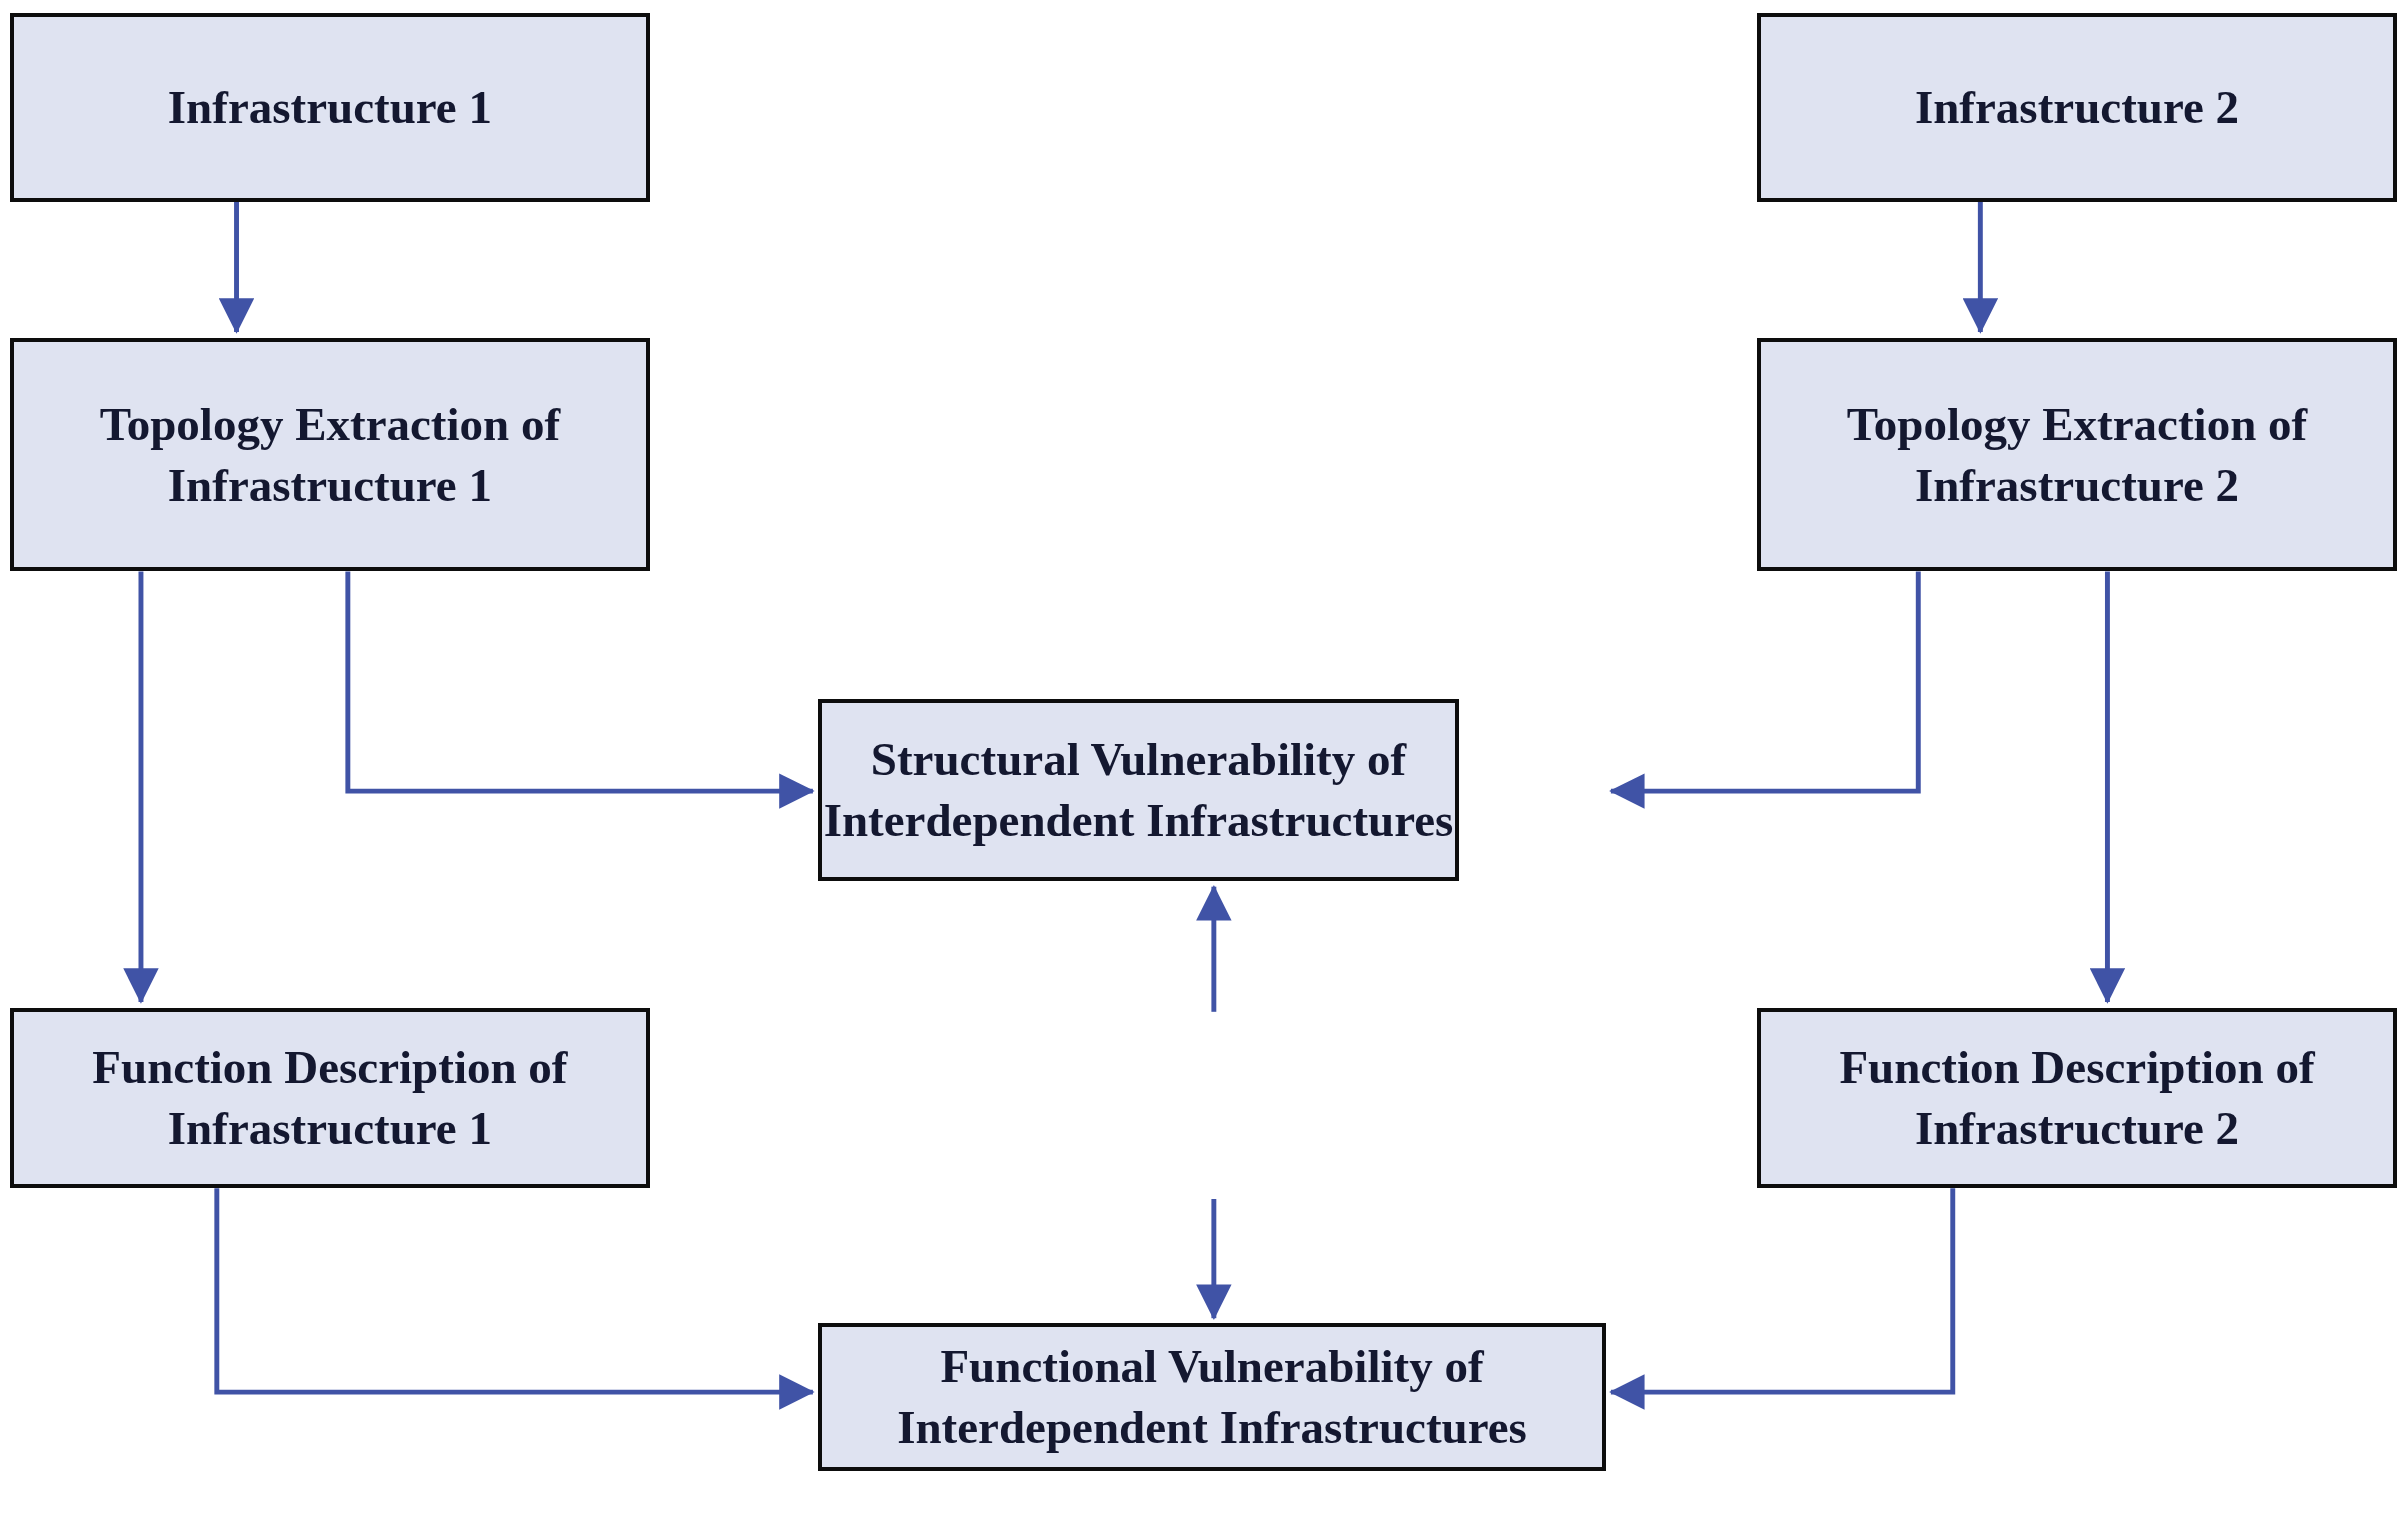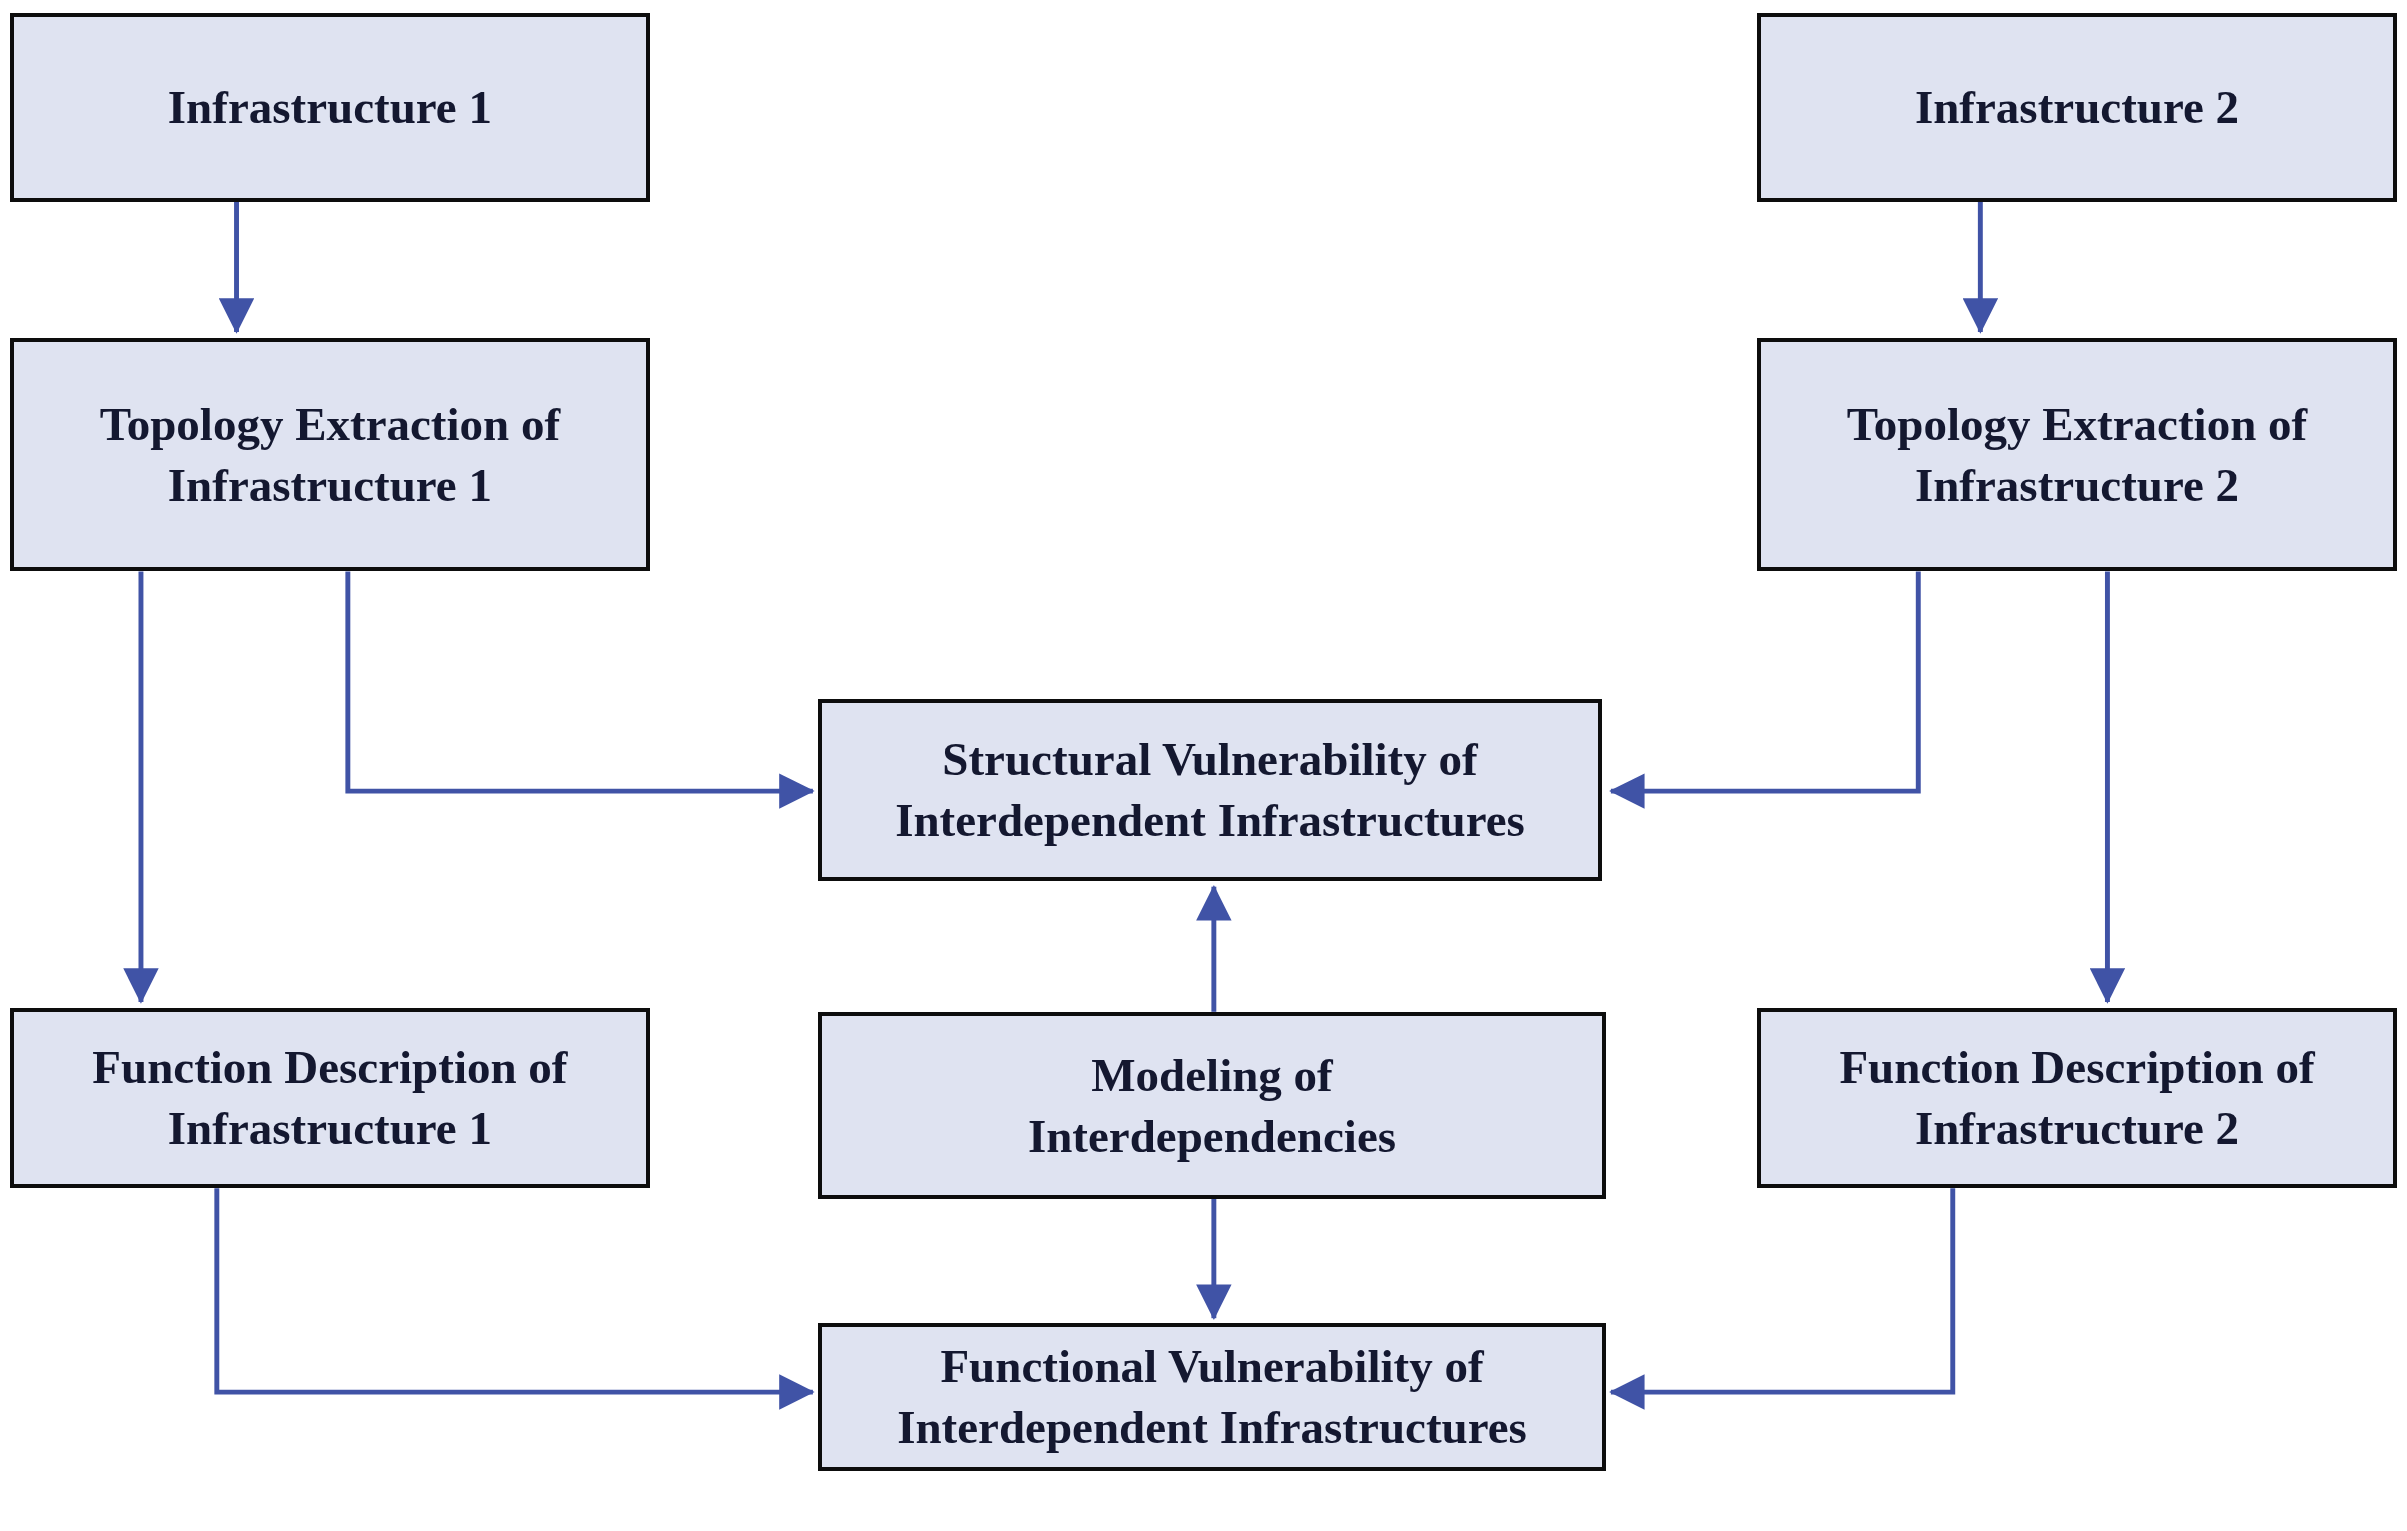--- a/index.html
+++ b/index.html
@@ -43,21 +43,21 @@
     line-height:61px;
     color:var(--text);
     white-space:pre-line;
     letter-spacing:0px;
   }
   
   #n-infra1{left:9.9px;top:12.8px;width:640px;height:189px;}
   #n-infra2{left:1757px;top:12.8px;width:640px;height:189px;}
   #n-topo1{left:9.9px;top:338px;width:640px;height:233px;}
   #n-topo2{left:1757px;top:338px;width:640px;height:233px;}
-  #n-structural{left:818px;top:699px;width:784px;height:182px;}
+  #n-structural{left:818px;top:699px;width:641px;height:182px;}
   #n-fd1{left:9.9px;top:1008px;width:640px;height:180px;}
   #n-modeling{left:818px;top:1012px;width:788px;height:187px;}
   #n-fd2{left:1757px;top:1008px;width:640px;height:180px;}
   #n-functional{left:818px;top:1323px;width:788px;height:148px;}
 </style>
 </head>
 <body>
 
 <div class="canvas">
 
@@ -105,24 +105,20 @@
   <div class="node" id="n-structural">
     <span class="label">Structural Vulnerability of
 Interdependent Infrastructures</span>
   </div>
 
   <div class="node" id="n-fd1">
     <span class="label">Function Description of
 Infrastructure 1</span>
   </div>
 
-  <div class="node" id="n-modeling">
-    <span class="label">Modeling of
-Interdependencies</span>
-  </div>
 
   <div class="node" id="n-fd2">
     <span class="label">Function Description of
 Infrastructure 2</span>
   </div>
 
   <div class="node" id="n-functional">
     <span class="label">Functional Vulnerability of
 Interdependent Infrastructures</span>
   </div>

